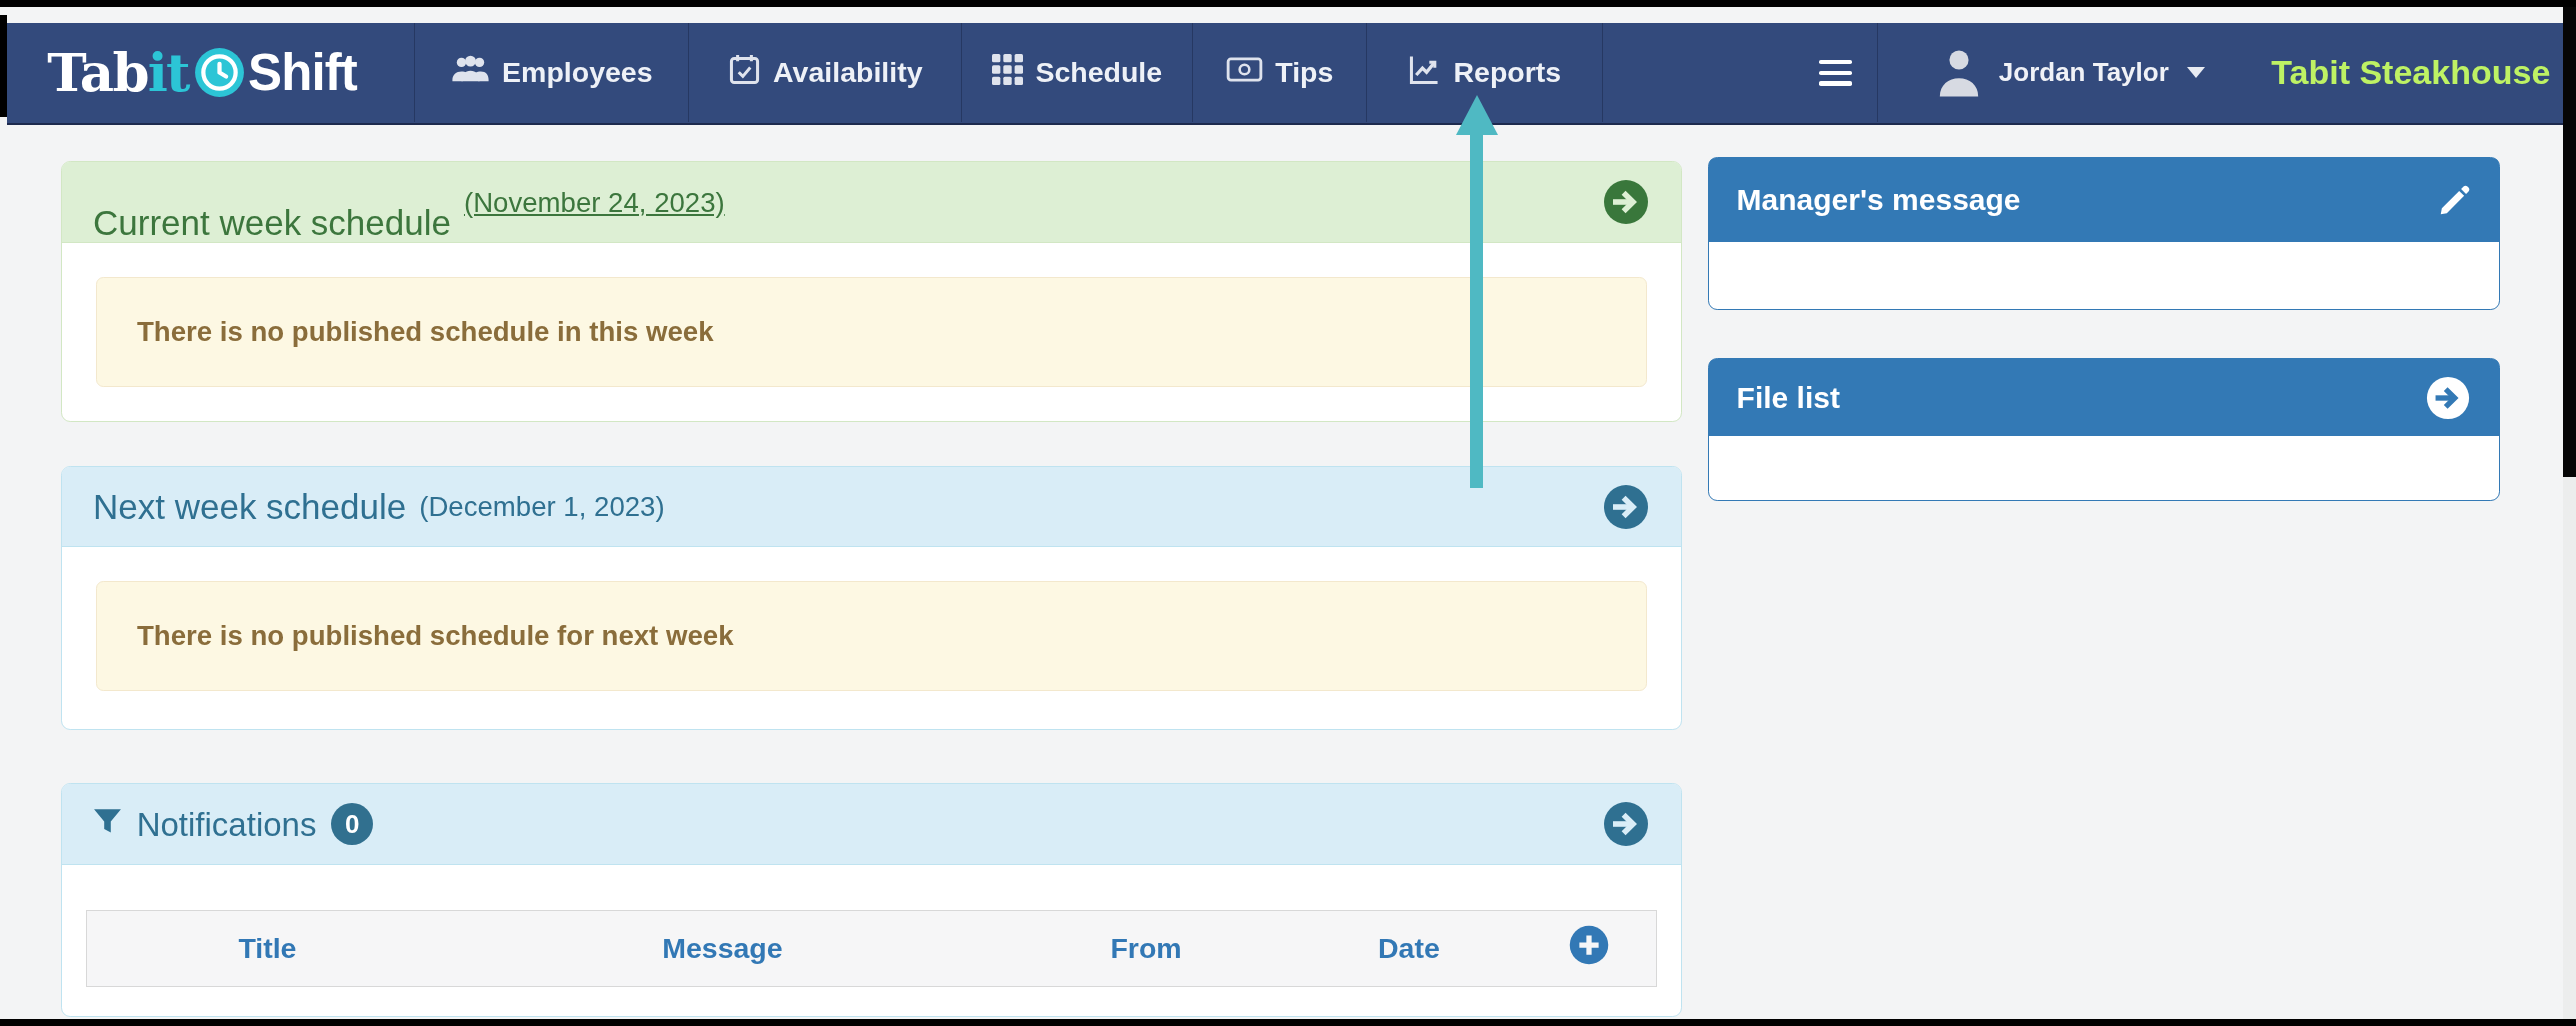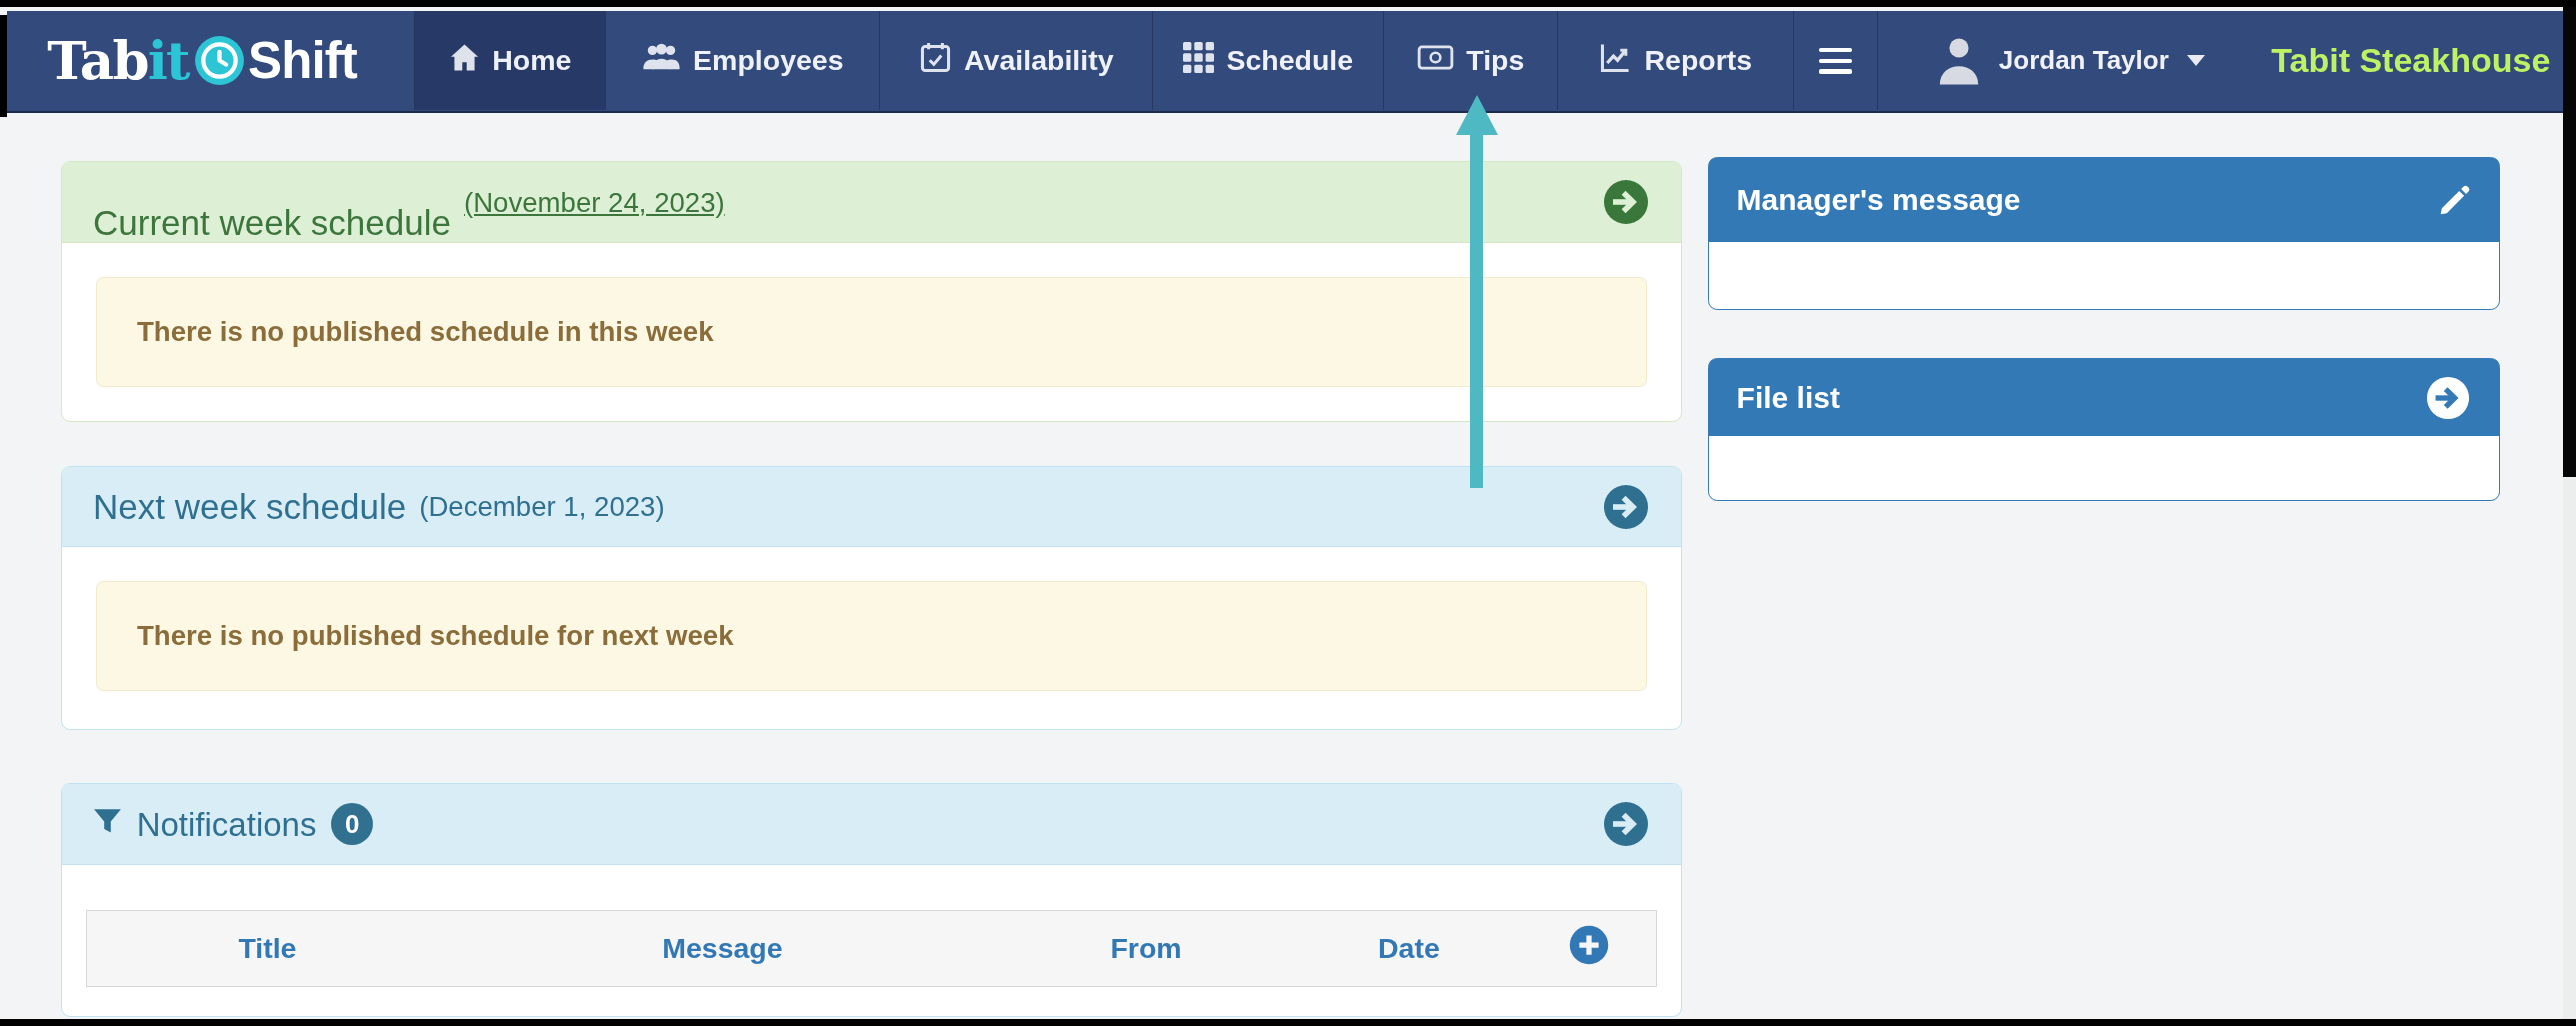--- a/index.html
+++ b/index.html
@@ -6,21 +6,21 @@
   #canvas{position:relative;width:2576px;height:1027px;background:#000;overflow:hidden;
           font-family:"Liberation Sans",sans-serif;}
   .screen{position:absolute;left:0;top:7.3px;width:2563px;height:1012px;background:#f3f4f5;}
   .bar-top{position:absolute;left:0;top:0;width:2576px;height:7.3px;background:#000;}
   .bar-bottom{position:absolute;left:0;top:1019px;width:2576px;height:7.3px;background:#000;}
   .bar-left{position:absolute;left:0;top:7.3px;width:7.3px;height:102px;background:#000;}
   .scrollbar{position:absolute;left:2563px;top:7.3px;width:13px;height:1012px;background:#eceded;}
   .scroll-thumb{position:absolute;left:0;top:0;width:13px;height:470px;background:#060606;}
 
   
-  .navbar{position:absolute;left:7.3px;top:4px;width:2556px;height:102px;background:#334a7c;
+  .navbar{position:absolute;left:7.3px;top:16px;width:2556px;height:102px;background:#334a7c;
           border-bottom:2.8px solid #1d2a4e;box-sizing:border-box;z-index:10;}
   .brand{position:absolute;left:40px;top:0;height:99px;display:flex;align-items:center;}
   .brand-tab,.brand-it{font-family:"DejaVu Serif",serif;font-weight:bold;font-size:53px;
           color:#fff;letter-spacing:-1.8px;line-height:1;}
   .brand-it{color:#2cc5d6;margin-right:2.8px;}
   .brand-clock{width:51px;height:51px;margin:0 2.8px;}
   .brand-shift{font-weight:bold;font-size:51px;color:#fff;letter-spacing:-0.9px;line-height:1;}
 
   .nav-items{position:absolute;left:407px;top:0;height:99px;display:flex;}
   .nav-item{display:flex;align-items:center;justify-content:center;gap:12px;
@@ -103,26 +103,20 @@
           <svg width="51" height="51" viewBox="0 0 24 24">
               <circle cx="12" cy="12" r="11.5" fill="#2cc5d6"></circle>
               <circle cx="12" cy="12" r="7.6" fill="none" stroke="#fff" stroke-width="2"></circle>
               <path d="M12 12V7.9M12 12l3.1 1.9" stroke="#fff" stroke-width="2" stroke-linecap="round" fill="none"></path>
             </svg>
         </span>
         <span class="brand-shift">Shift</span>
       </div>
 
       <div class="nav-items">
-        <div class="nav-item active" style="width:191px">
-          <span><svg width="31" height="29" viewBox="0 0 24 22" fill="currentColor">
-                <path d="M12 1 1.5 10.5h2.7V21h6.1v-6.3h3.4V21h6.1V10.5h2.7z"></path>
-              </svg></span>
-          <span>Home</span>
-        </div>
         <div class="nav-item" style="width:274px">
           <span><svg width="39" height="31" viewBox="0 0 30 24" fill="currentColor">
                 <circle cx="8" cy="6.5" r="3.6"></circle>
                 <circle cx="22" cy="6.5" r="3.6"></circle>
                 <circle cx="15" cy="5.5" r="4.2"></circle>
                 <path d="M1 20c0-4 3-6.5 7-6.5 1.6 0 3 .4 4.1 1.1A8.9 8.9 0 0 0 9 20v1H1z"></path>
                 <path d="M29 20v1h-8v-1c0-2.1-.8-4-2.1-5.4 1.1-.7 2.5-1.1 4.1-1.1 4 0 6 2.5 6 6.5z"></path>
                 <path d="M15 13c4.2 0 7 2.8 7 7v1H8v-1c0-4.2 2.8-7 7-7z"></path>
               </svg></span>
           <span>Employees</span>

